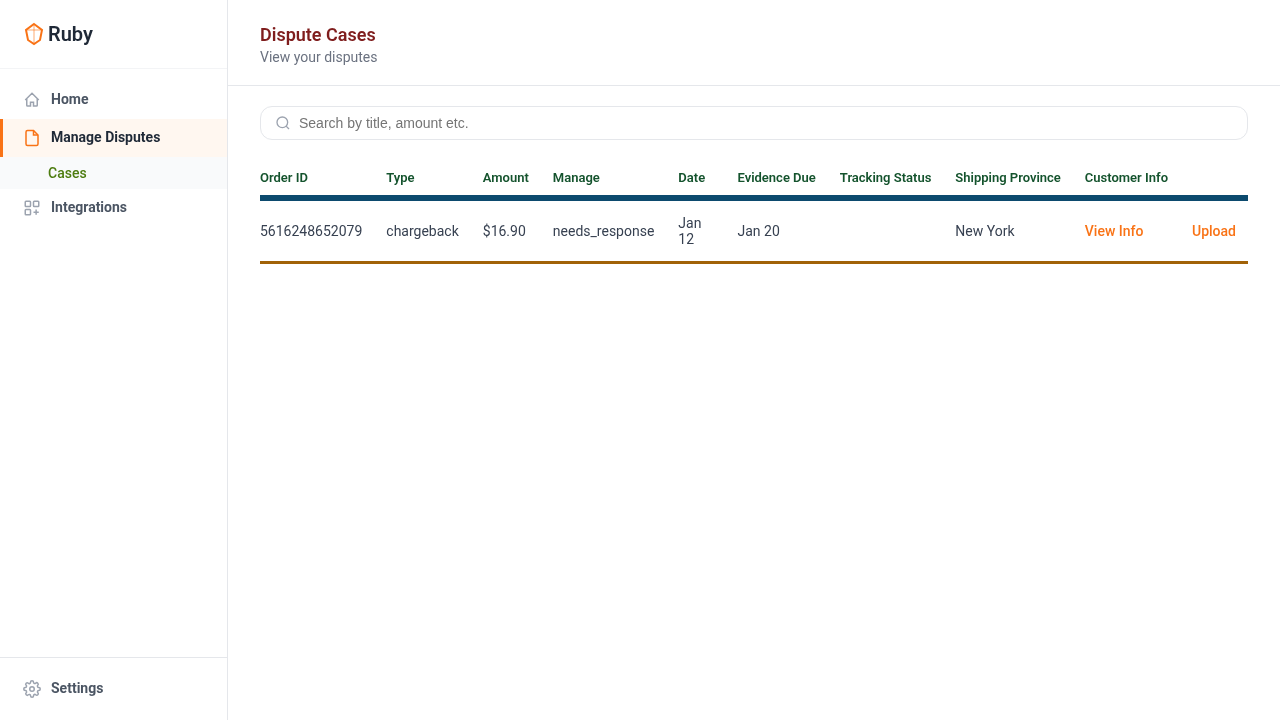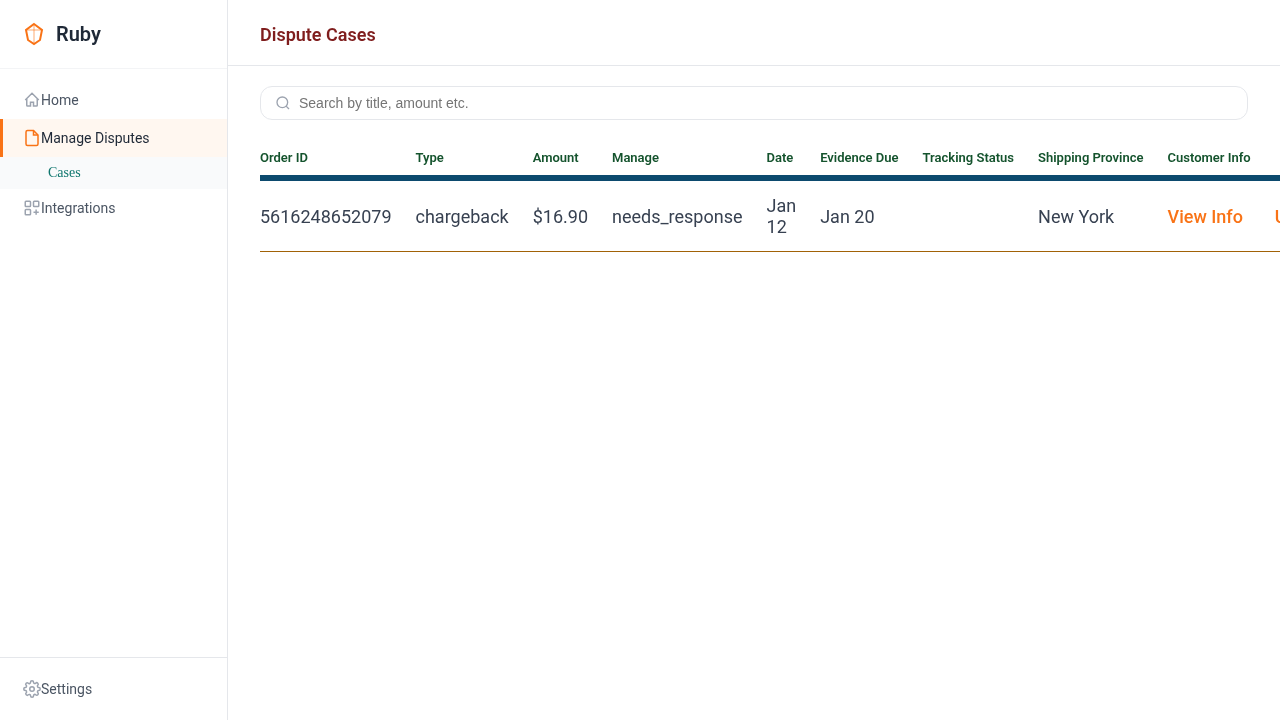--- a/index.html
+++ b/index.html
@@ -11,46 +11,44 @@
       min-width: 228px;
       background: #fff;
       border-right: 1px solid #e5e7eb;
       display: flex;
       flex-direction: column;
       padding: 0;
     }
     .sidebar-logo {
       display: flex;
       align-items: center;
-      gap: 8px;
       padding: 20px 20px 20px 20px;
       border-bottom: 1px solid #f3f4f6;
     }
     .logo-icon {
       width: 28px;
       height: 28px;
     }
     .sidebar-logo-text {
       font-size: 20px;
       font-weight: 600;
       color: #1f2937;
     }
     .sidebar-nav {
       flex: 1;
       padding: 12px 0;
     }
     .nav-item {
       display: flex;
-      align-items: center;
-      gap: 0;
+      gap: 10px;
       padding: 10px 20px;
       cursor: pointer;
       color: #4b5563;
       font-size: 14px;
-      font-weight: 400;
+      font-weight: 700;
       border-left: 3px solid transparent;
       transition: background 0.15s;
     }
     .nav-item.active {
       color: #1f2937;
       border-left: 3px solid #f97316;
       background: #fff7f0;
     }
     .nav-item .nav-icon {
       width: 18px;
@@ -62,24 +60,23 @@
     .nav-sub-item {
       display: flex;
       align-items: center;
       padding: 8px 20px 8px 48px;
       cursor: pointer;
       font-size: 14px;
       color: #6b7280;
       font-weight: 400;
     }
     .nav-sub-item.active {
-      color: #0f766e;
+      color: #4d7c0f;
       font-weight: 500;
       background: #f9fafb;
-      font-family: Liberation Serif, serif;
     }
     .sidebar-bottom {
       padding: 12px 0;
       border-top: 1px solid #e5e7eb;
     }
 
     
     .main {
       flex: 1;
       display: flex;
@@ -142,23 +139,23 @@
       font-size: 13px;
       font-weight: 600;
       color: #14532d;
       padding: 10px 12px;
       border-bottom: 6px solid #0c4a6e;
       background: #fff;
       white-space: nowrap;
     }
     .disputes-table td {
       padding: 14px 12px;
-      font-size: 18px;
+      font-size: 14px;
       color: #374151;
-      border-bottom: 1px solid #a16207;
+      border-bottom: 3px solid #a16207;
     }
     .disputes-table th:first-child, .disputes-table td:first-child { padding-left: 0; }
     .link-orange {
       color: #f97316;
       text-decoration: none;
       font-weight: 500;
     }
   </style>
 </head>
 <body>
@@ -213,20 +210,21 @@
         <path d="M19.4 15a1.65 1.65 0 00.33 1.82l.06.06a2 2 0 010 2.83 2 2 0 01-2.83 0l-.06-.06a1.65 1.65 0 00-1.82-.33 1.65 1.65 0 00-1 1.51V21a2 2 0 01-4 0v-.09A1.65 1.65 0 009 19.4a1.65 1.65 0 00-1.82.33l-.06.06a2 2 0 01-2.83-2.83l.06-.06A1.65 1.65 0 004.68 15a1.65 1.65 0 00-1.51-1H3a2 2 0 010-4h.09A1.65 1.65 0 004.6 9a1.65 1.65 0 00-.33-1.82l-.06-.06a2 2 0 012.83-2.83l.06.06A1.65 1.65 0 009 4.68a1.65 1.65 0 001-1.51V3a2 2 0 014 0v.09a1.65 1.65 0 001 1.51 1.65 1.65 0 001.82-.33l.06-.06a2 2 0 012.83 2.83l-.06.06A1.65 1.65 0 0019.4 9a1.65 1.65 0 001.51 1H21a2 2 0 010 4h-.09a1.65 1.65 0 00-1.51 1z"></path>
       </svg>
       <span>Settings</span>
     </div>
   </div>
 </aside>
 
 <main class="main">
   <div class="page-header">
     <h1 class="page-title">Dispute Cases</h1>
+    <p class="page-subtitle">View your disputes</p>
   </div>
 
   <div class="content-area">
     <div class="search-bar">
       <svg class="search-icon-svg" viewBox="0 0 24 24" fill="none" stroke="currentColor" stroke-width="2">
         <circle cx="11" cy="11" r="8"></circle>
         <path d="M21 21l-4.35-4.35"></path>
       </svg>
       <input type="text" placeholder="Search by title, amount etc." style="">
     </div>

